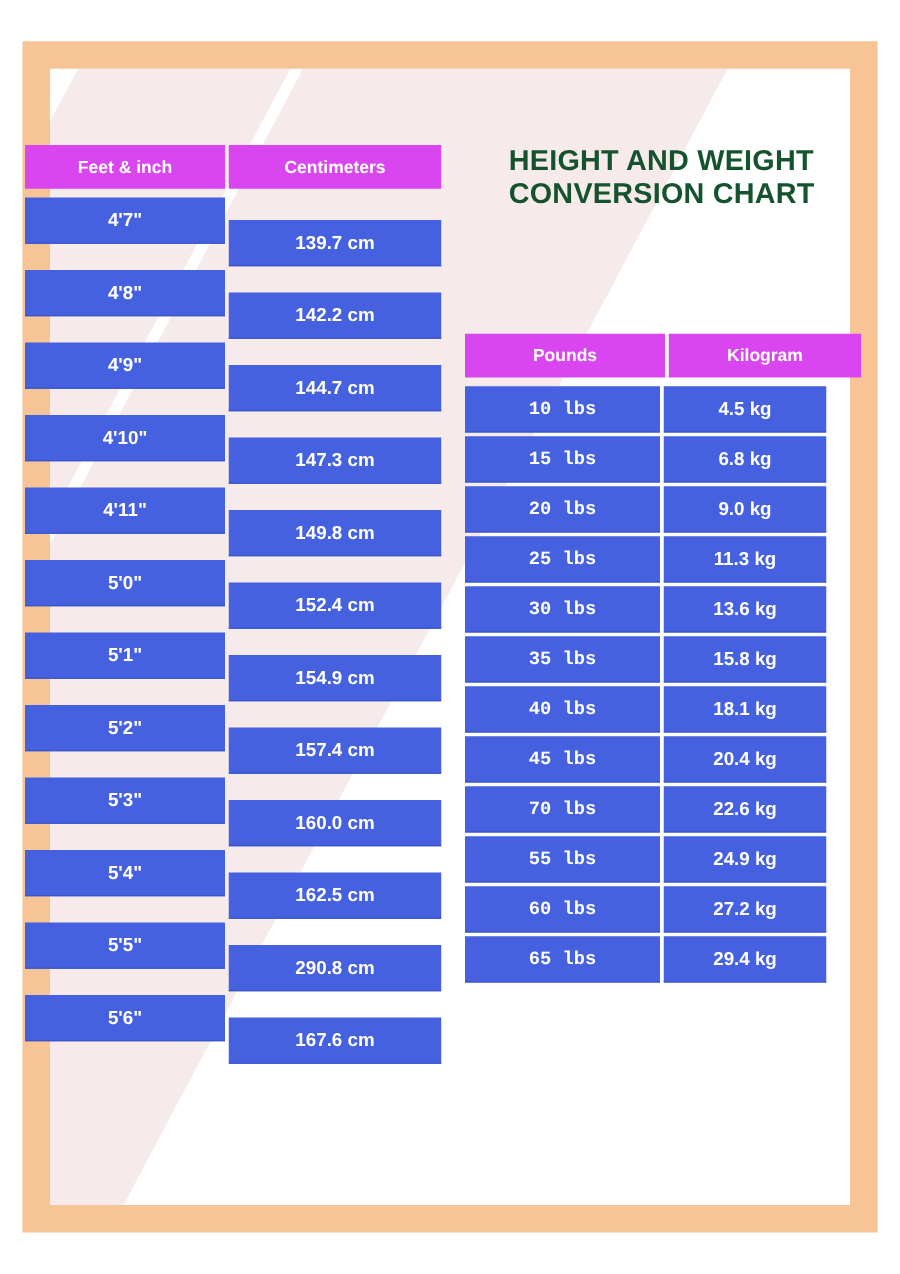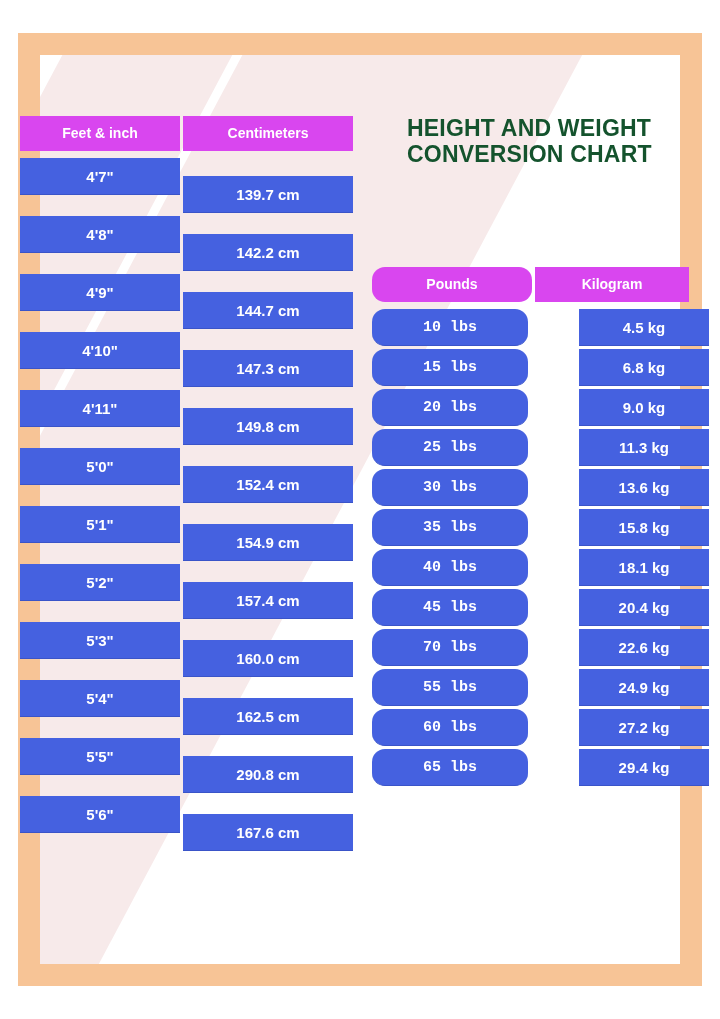--- a/index.html
+++ b/index.html
@@ -106,24 +106,24 @@
   
   #height-table { left: 20px; top: 116px; }
   #height-table .c0 { width: 160px; }
   #height-table .c1 { width: 170px; }
   #height-table .table-body .c0 { width: 160px; }
   #height-table .table-body .c1 { width: 170px; margin-top: 18px; }
   #height-table .table-body { margin-top: 0; }
 
   
   #weight-table { left: 372px; top: 267px; }
-  #weight-table .c0 { width: 160px; border-radius: 13px; }
+  #weight-table .c0 { width: 160px; }
   #weight-table .c1 { width: 154px; }
   #weight-table .table-body .c0 { width: 156px; font-family: Liberation Mono, monospace; }
-  #weight-table .table-body .c1 { width: 130px; margin-left: 48px; }
+  #weight-table .table-body .c1 { width: 130px; }
 </style>
 </head>
 <body>
 
 <div id="page">
 
   <div class="frame-outer"></div>
 
   <div class="frame-inner">
     <div class="stripe stripe-a"></div>

